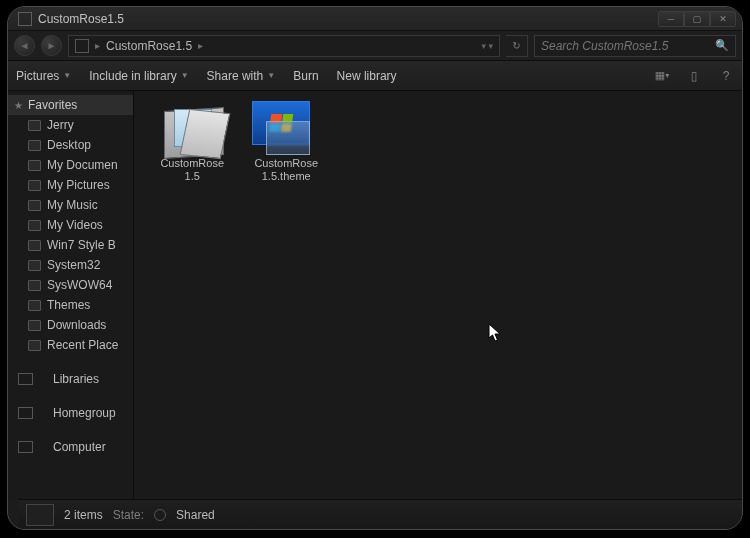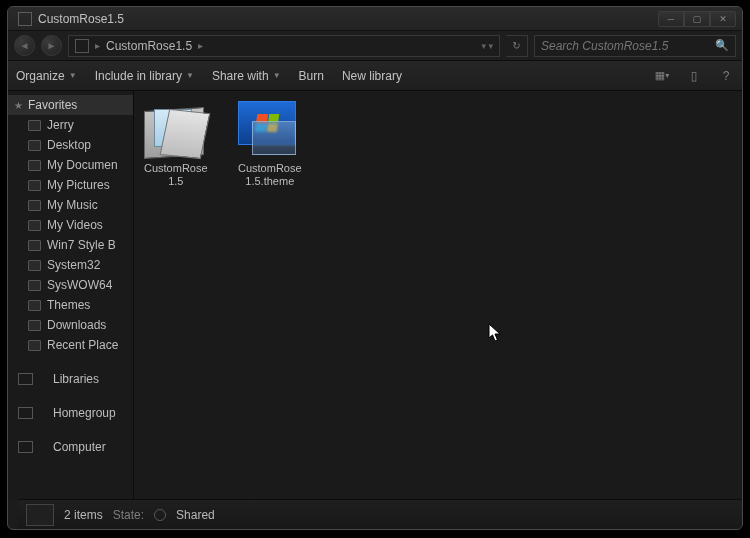--- a/index.html
+++ b/index.html
@@ -13,21 +13,21 @@
     overflow: hidden;
     user-select: none;
   }
 
   .window {
     position: relative;
     width: 736px;
     height: 524px;
     margin: 6px auto;
     border: 1px solid #4a4a4a;
-    border-radius: 6px;
+    border-radius: 18px;
     background: #1c1c1c;
     display: flex;
     flex-direction: column;
     overflow: hidden;
   }
 
   
   .titlebar {
     height: 24px;
     background: linear-gradient(#2b2b2b, #232323);
@@ -212,22 +212,21 @@
   .content {
     flex:1;
     background:#1a1a1a;
     padding:10px;
     display:flex;
     align-items:flex-start;
     gap:14px;
   }
   .file {
     width:80px;
-    display:flex;flex-direction:column;align-items:flex-start;
-    gap:5px;
+    display:flex;flex-direction:column;align-items:flex-end;
     color:#bdbdbd;
     text-align:center;
     font-size:11px;
     line-height:1.2;
   }
   .folder-icon {
     position:relative;
     width:60px;height:56px;
   }
   .folder-back {
@@ -333,21 +332,21 @@
     </div>
     <div class="bc-refresh">↻</div>
     <div class="searchbox">
       <input type="text" placeholder="Search CustomRose1.5" style="">
       <span class="mag">🔍</span>
     </div>
   </div>
 
   <div class="toolbar">
     <div class="tb-item">
-      <span>Organize</span>
+      <span>Pictures</span>
       <span class="drop-caret">▼</span>
     </div>
     <div class="tb-item">
       <span>Include in library</span>
       <span class="drop-caret">▼</span>
     </div>
     <div class="tb-item">
       <span>Share with</span>
       <span class="drop-caret">▼</span>
     </div>

